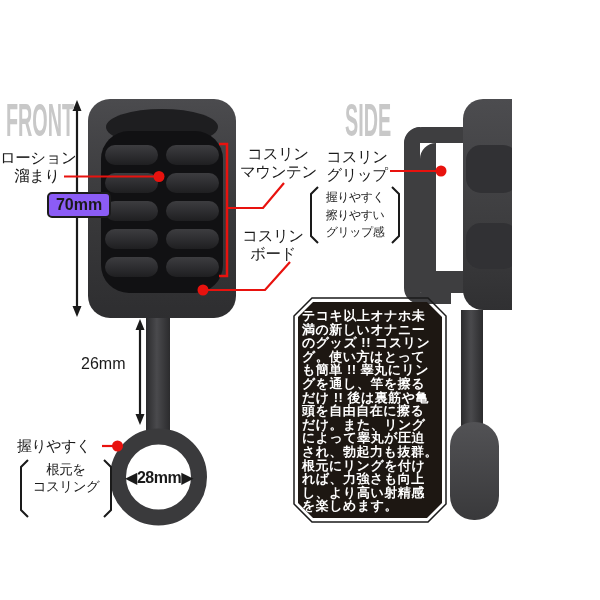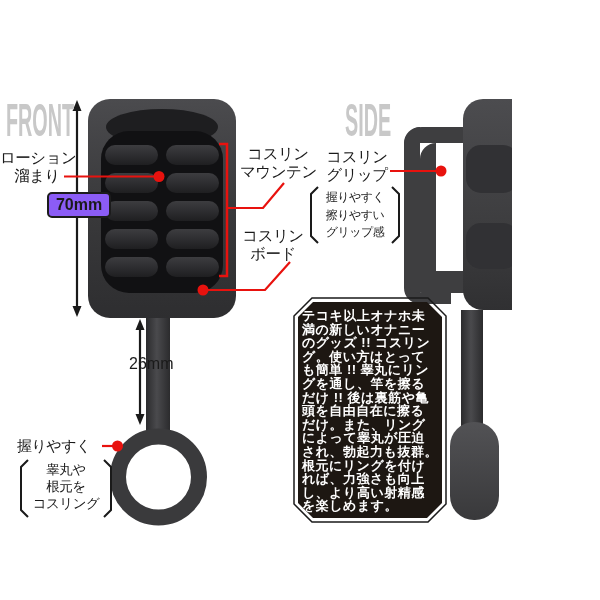--- a/index.html
+++ b/index.html
@@ -162,30 +162,32 @@
   <div class="lbl jp" style="left:240px;top:145px;width:76px;">
     <div>コスリン</div>
     <div>マウンテン</div>
   </div>
 
   <div class="lbl jp" style="left:240px;top:227px;width:66px;">
     <div>コスリン</div>
     <div>ボード</div>
   </div>
 
-  <div class="lbl dim" style="left:81px;top:355px;margin-left:48px;">26mm</div>
+  <div class="lbl dim" style="left:81px;top:355px;">26mm</div>
 
   <div class="lbl" style="left:17px;top:437px;font-size:15px;letter-spacing:-0.5px;">握りやすく</div>
 
   <div class="lbl note" style="left:20px;top:461px;width:92px;">
-    <div>睾丸や</div>
     <div>根元を</div>
     <div>コスリング</div>
   </div>
 
+  <div class="lbl ringdim" style="left:114px;top:468px;">
+    <span>◀</span><span>28mm</span><span>▶</span>
+  </div>
 
   <div class="lbl jp" style="left:322px;top:148px;width:70px;">
     <div>コスリン</div>
     <div>グリップ</div>
   </div>
 
   <div class="lbl note" style="left:313px;top:189px;width:84px;font-size:12px;line-height:17.5px;">
     <div>握りやすく</div>
     <div>擦りやすい</div>
     <div>グリップ感</div>

